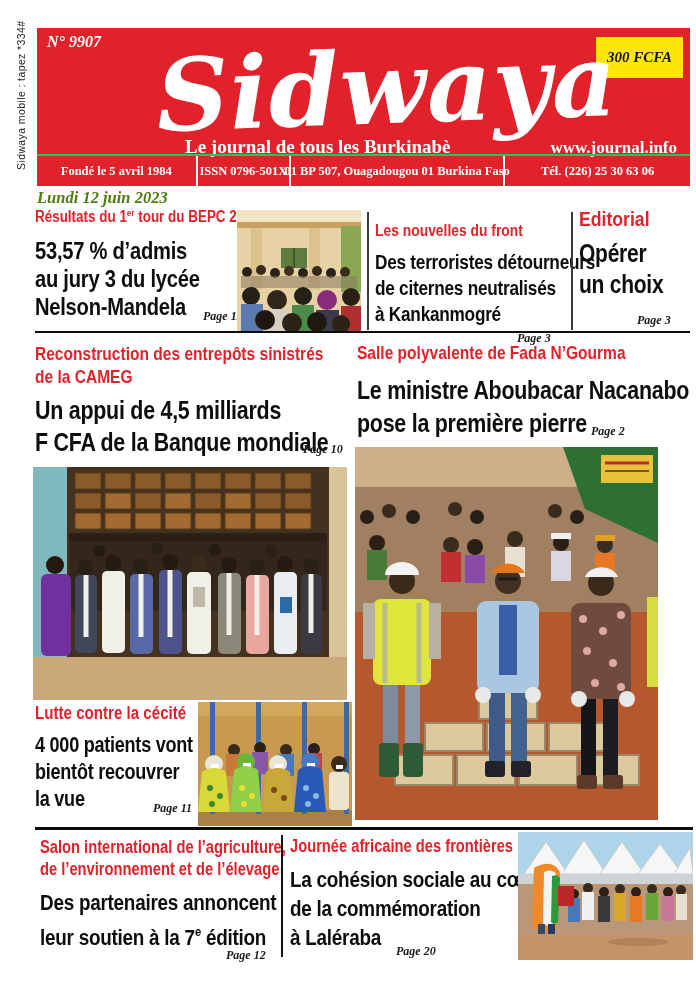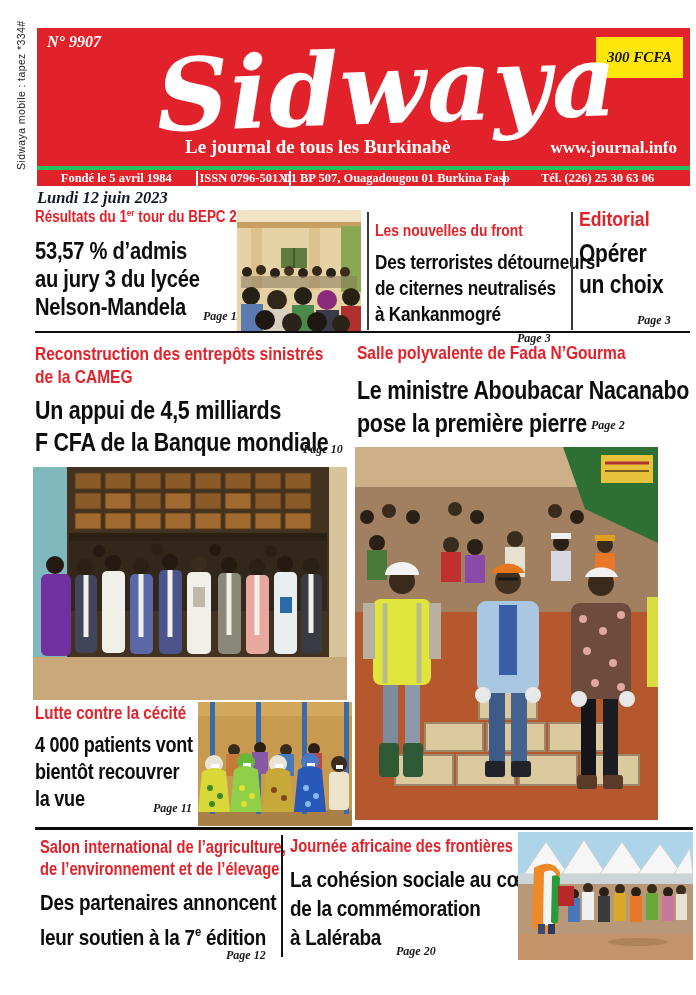--- a/index.html
+++ b/index.html
@@ -20,32 +20,32 @@
   .price-box{position:absolute;right:7px;top:9px;background:var(--yellow);color:#151515;
     font-family:"Liberation Serif",serif;font-style:italic;font-weight:bold;font-size:15px;
     padding:12px 11px;}
   .logo{position:absolute;left:90px;top:-4px;width:520px;height:130px;text-align:center;
     font-family:"DejaVu Serif",serif;font-style:italic;font-weight:bold;font-size:100px;
     line-height:128px;letter-spacing:1px;transform:rotate(-2deg);}
   .tagline{position:absolute;left:148px;top:108px;font-family:"Liberation Serif",serif;
     font-weight:bold;font-size:19px;}
   .website{position:absolute;right:13px;top:110px;font-family:"Liberation Serif",serif;
     font-weight:bold;font-size:17px;}
-  .infobar{position:absolute;left:0;bottom:0;width:100%;height:20px;border-top:4px solid #22c55e;
-    display:flex;box-sizing:border-box;align-items:flex-end;}
+  .infobar{position:absolute;left:0;bottom:0;width:100%;height:32px;border-top:2px solid #22c55e;
+    display:flex;box-sizing:border-box;}
   .infocell{display:flex;align-items:center;justify-content:center;box-sizing:border-box;
     border-right:2px solid #fff;font-family:"Liberation Serif",serif;font-weight:bold;
     font-size:12.5px;white-space:nowrap;}
   .infocell:last-child{border-right:none;}
   .ic1{width:24.6%;} .ic2{width:14.3%;} .ic3{width:32.8%;} .ic4{width:28.3%;}
   .mobile-banner{position:absolute;left:15px;top:28px;height:142px;
     writing-mode:vertical-rl;transform:rotate(180deg);font-size:10.5px;color:#222;
     letter-spacing:0.4px;white-space:nowrap;}
   .edition-date{left:37px;top:188px;font-family:"Liberation Serif",serif;
-    font-style:italic;font-weight:bold;font-size:16.5px;color:#0f172a;}
+    font-style:italic;font-weight:bold;font-size:16.5px;color:#4d7c0f;}
   
   .kicker-line,.hl{white-space:nowrap;transform:scaleX(0.84);transform-origin:0 0;}
   .kicker-line{color:var(--red);font-weight:bold;}
   .hl{color:#0d0d0d;font-weight:bold;letter-spacing:-0.3px;}
   .sup{font-size:60%;vertical-align:super;}
   .pageref{position:absolute;font-family:"Liberation Serif",serif;font-style:italic;
     font-weight:bold;font-size:12px;color:#1a1a1a;white-space:nowrap;}
   .rule{background:#0d0d0d;}
   .vline{background:#3a3a3a;}
   svg{display:block;}
@@ -228,21 +228,21 @@
       <circle cx="238" cy="84" r="6" fill="#2b2015"></circle>
   </g>
 </svg>
 
 <div class="abs" style="left:357px;top:342px;width:335px;">
   <div class="kicker-line" style="font-size:18.5px;">Salle polyvalente de Fada N’Gourma</div>
   <div style="margin-top:10px;">
     <div class="hl" style="font-size:25.5px;line-height:33px;">Le ministre Aboubacar Nacanabo</div>
     <div class="hl" style="font-size:25.5px;line-height:33px;">pose la première pierre</div>
   </div>
-  <div class="pageref" style="left:234px;top:76px;font-style:italic;">Page 2</div>
+  <div class="pageref" style="left:234px;top:82px;font-style:italic;">Page 2</div>
 </div>
 
 <svg class="abs" style="left:355px;top:447px;" width="303" height="373" viewBox="0 0 303 373" role="img" aria-label="Minister in orange hard hat and light blue jacket with two men beside a pyramid of bricks on red earth">
   <rect width="303" height="373" fill="#b5582e"></rect>
   <rect x="0" y="0" width="303" height="62" fill="#cdb088"></rect>
   <rect x="0" y="40" width="303" height="125" fill="#a08060"></rect>
   <g>
     <circle cx="12" cy="70" r="7" fill="#2a1f16"></circle>
       <circle cx="34" cy="64" r="7" fill="#3a2c1c"></circle>
       <circle cx="58" cy="70" r="7" fill="#2a1f16"></circle>

